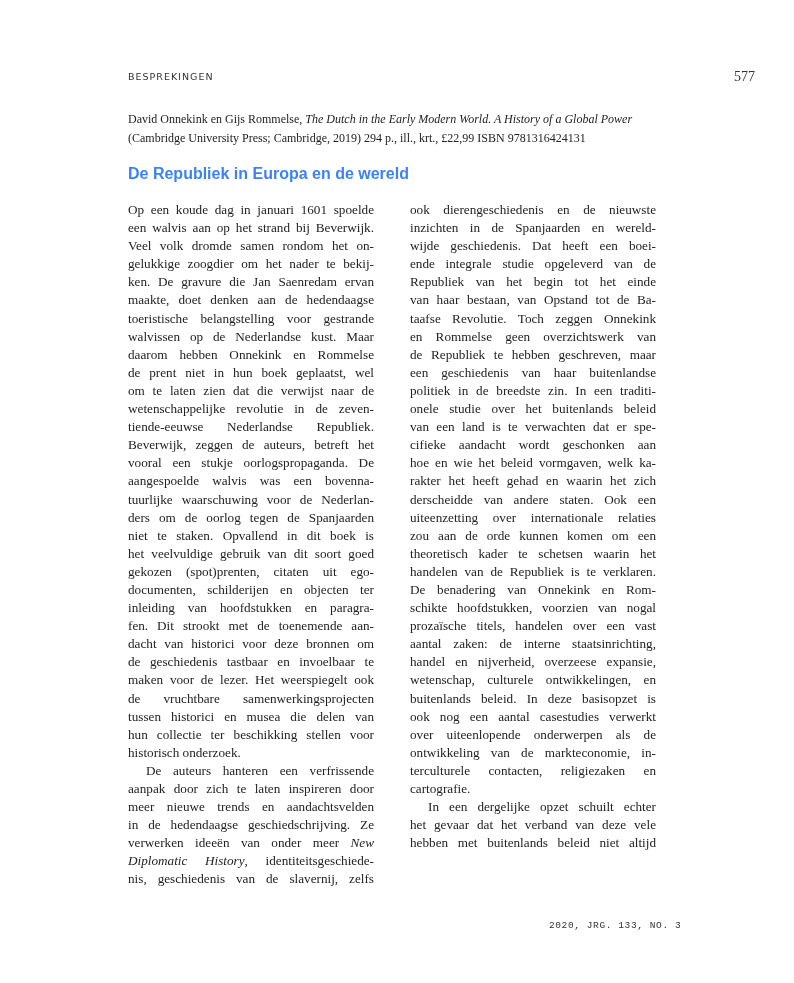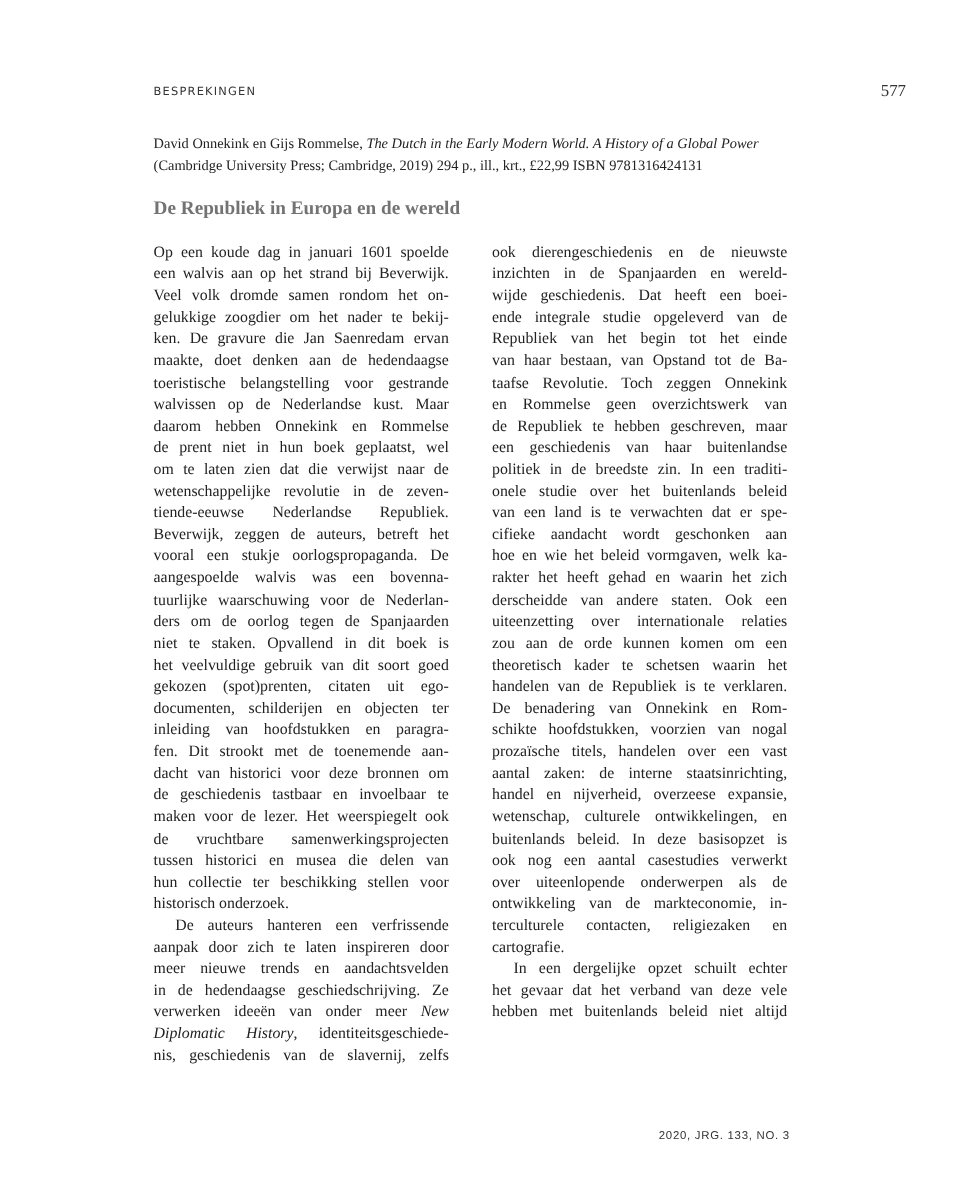--- a/index.html
+++ b/index.html
@@ -14,35 +14,35 @@
       position: absolute; left: 734px; top: 69px;
       font-family: "Liberation Serif", serif; font-size: 14px; color: #333;
     }
     .citation {
       position: absolute; left: 128px; top: 110px; width: 560px;
       font-family: "Liberation Serif", serif; font-size: 12px; line-height: 19px; color: #222;
     }
     .citation .italic { font-style: italic; }
     .section-title {
       position: absolute; left: 128px; top: 165px;
-      font-family: Liberation Serif, serif; font-weight: bold; font-size: 16px; color: #737373;
+      font-family: Liberation Sans, sans-serif; font-weight: bold; font-size: 16px; color: #3b82f6;
     }
     .column {
       position: absolute; top: 201px; width: 246px;
       font-family: "Liberation Serif", serif; font-size: 13.2px; line-height: 18.1px; color: #222;
     }
     .column.left { left: 128px; }
     .column.right { left: 410px; }
     .line { display: block; white-space: nowrap; text-align: justify; text-align-last: justify; height: 18.1px; }
     .line.last { text-align-last: left; }
     .line.indent { padding-left: 18px; }
     .line em { font-style: italic; }
     .footer {
-      position: absolute; left: 549px; top: 941px;
-      font-family: Liberation Sans, sans-serif; font-size: 9.5px; letter-spacing: 0.6px; color: #333;
+      position: absolute; left: 549px; top: 920px;
+      font-family: Liberation Mono, monospace; font-size: 9.5px; letter-spacing: 0.6px; color: #333;
     }
   </style>
 </head>
 <body>
 
 <div class="page">
   <div class="running-head">BESPREKINGEN</div>
   <div class="page-number">577</div>
 
   <div class="citation">

